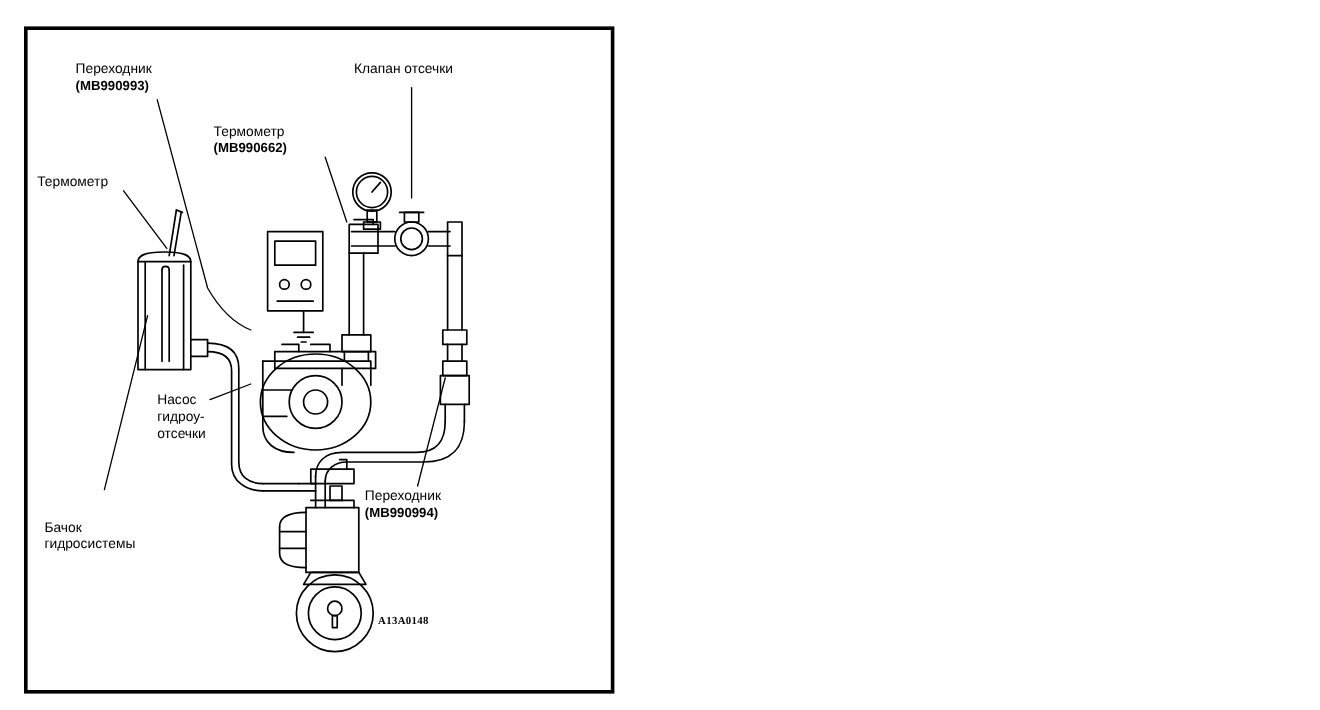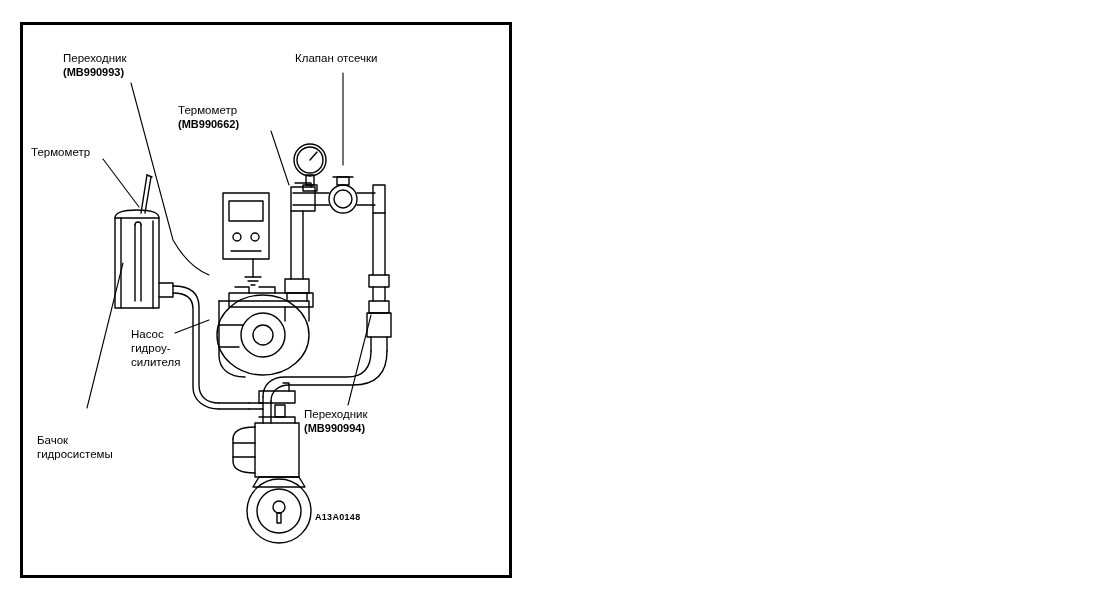--- a/index.html
+++ b/index.html
@@ -50,21 +50,21 @@
   }
   .callout-block .line2 {
     font-weight: bold;
     font-size: 11px;
     line-height: 15px;
   }
   #figure-code {
     position: absolute;
     left: 292px;
     top: 487px;
-    font-family: Liberation Sans, sans-serif;
+    font-family: Liberation Serif, serif;
     font-weight: bold;
     font-size: 9px;
     letter-spacing: 0.3px;
     color: #000000;
   }
 </style>
 </head>
 <body>
 
 <div id="page">
@@ -235,21 +235,21 @@
       <div class="line2">(MB990662)</div>
     </div>
 
     <div class="callout-block" style="left:8px; top:120px;text-align:center;">
       <div class="line1">Термометр</div>
     </div>
 
     <div class="callout-block" style="left:108px; top:302px;">
       <div class="line1">Насос
 гидроу-
-силителя</div>
+отсечки</div>
     </div>
 
     <div class="callout-block" style="left:14px; top:388px;margin-top:20px;">
       <div class="line1">Бачок
 гидросистемы</div>
     </div>
 
     <div class="callout-block" style="left:281px; top:382px;">
       <div class="line1">Переходник</div>
       <div class="line2">(MB990994)</div>

